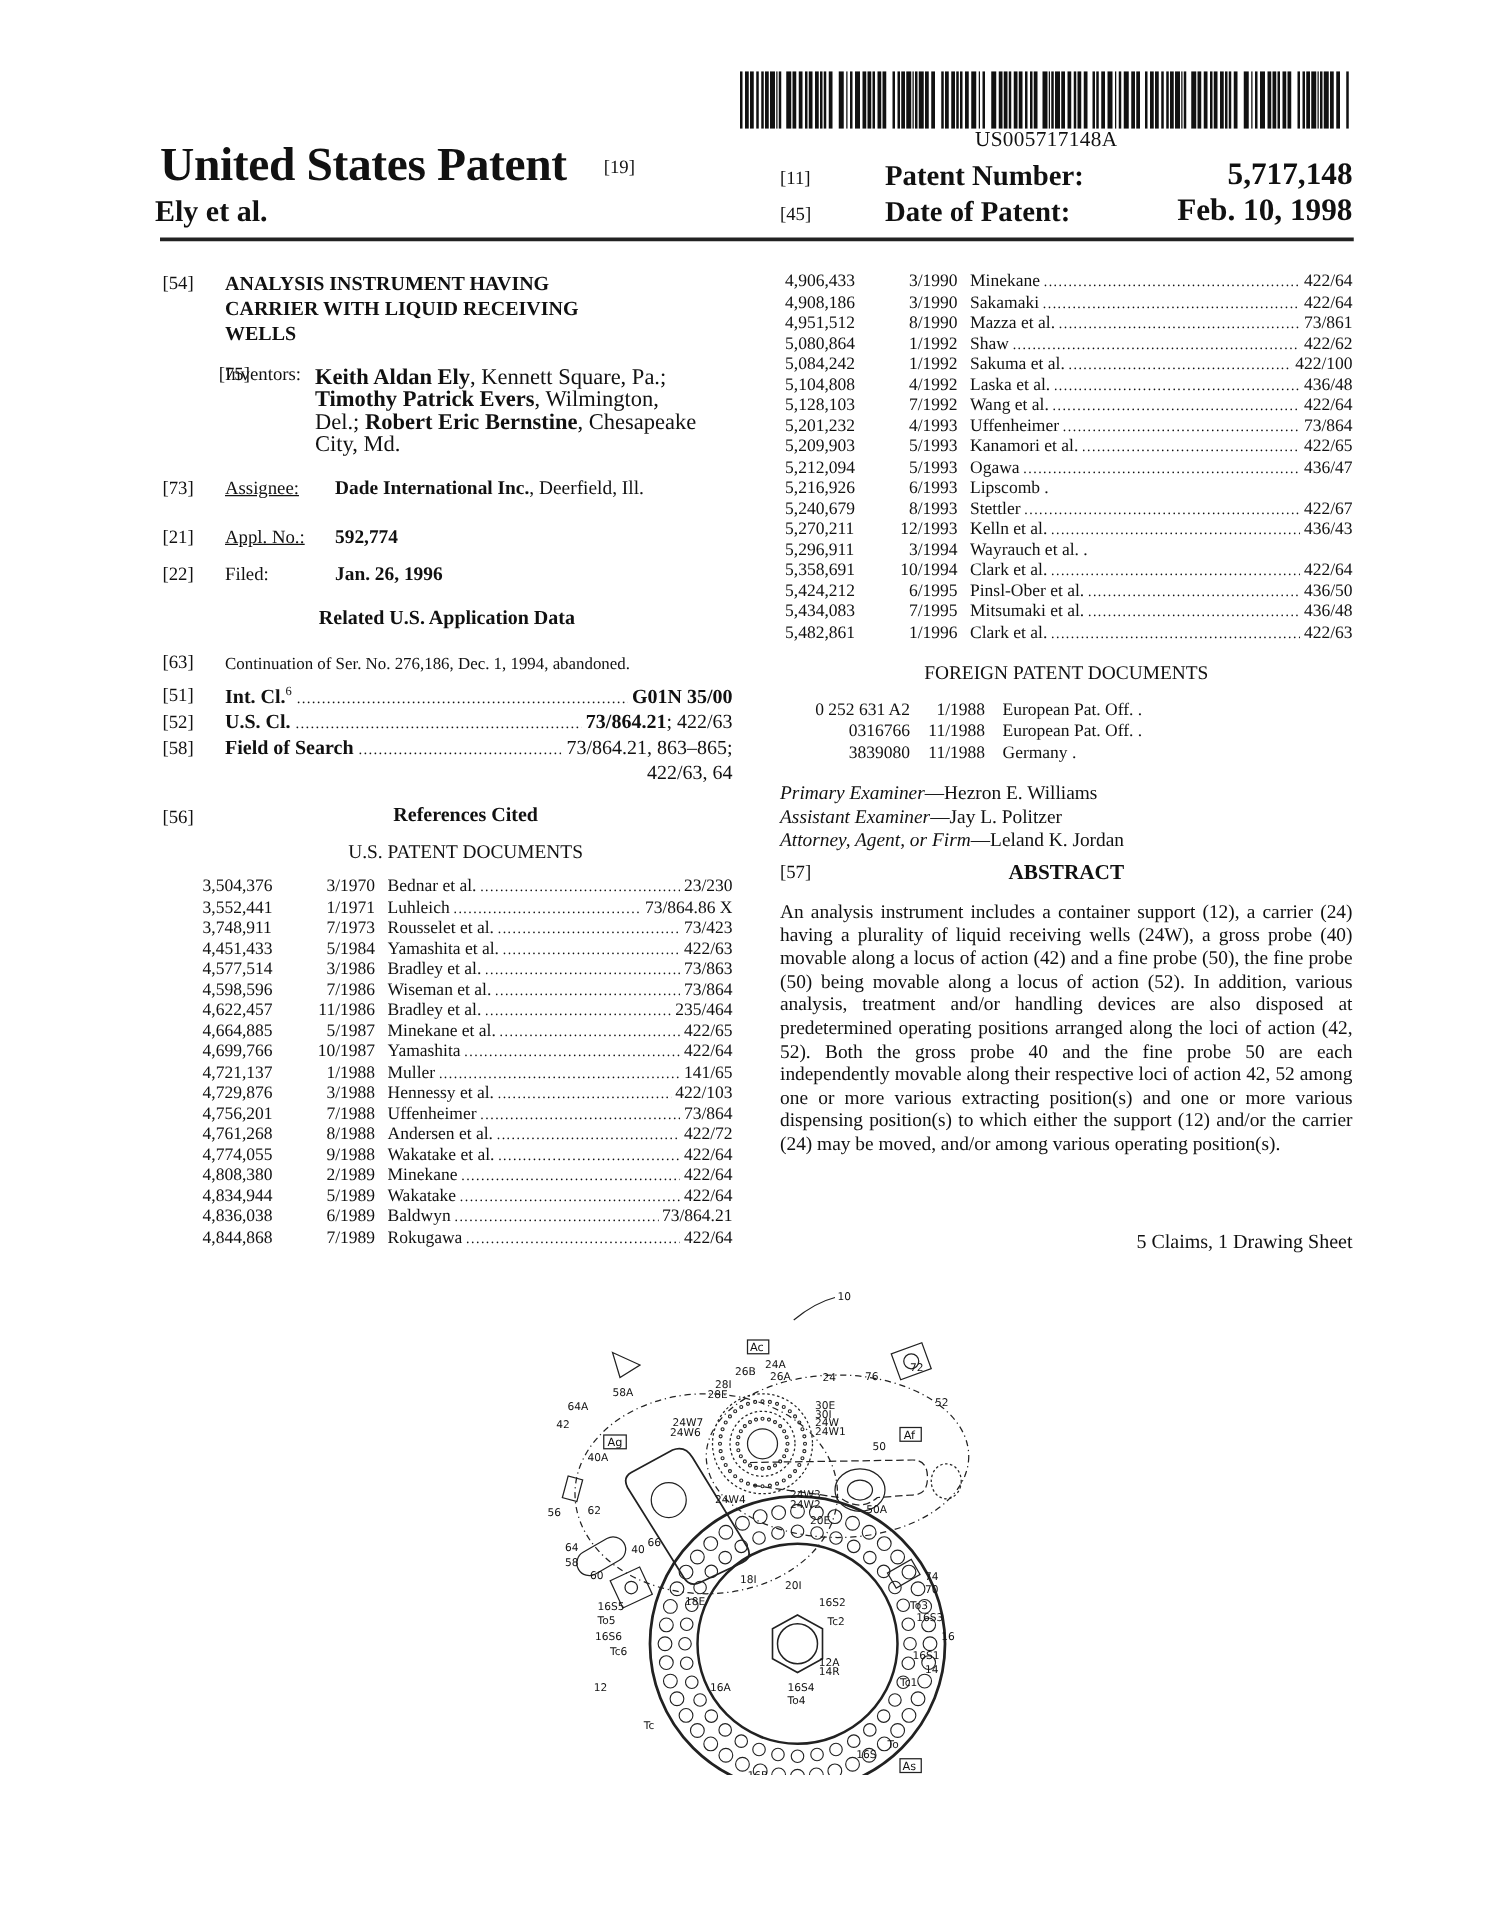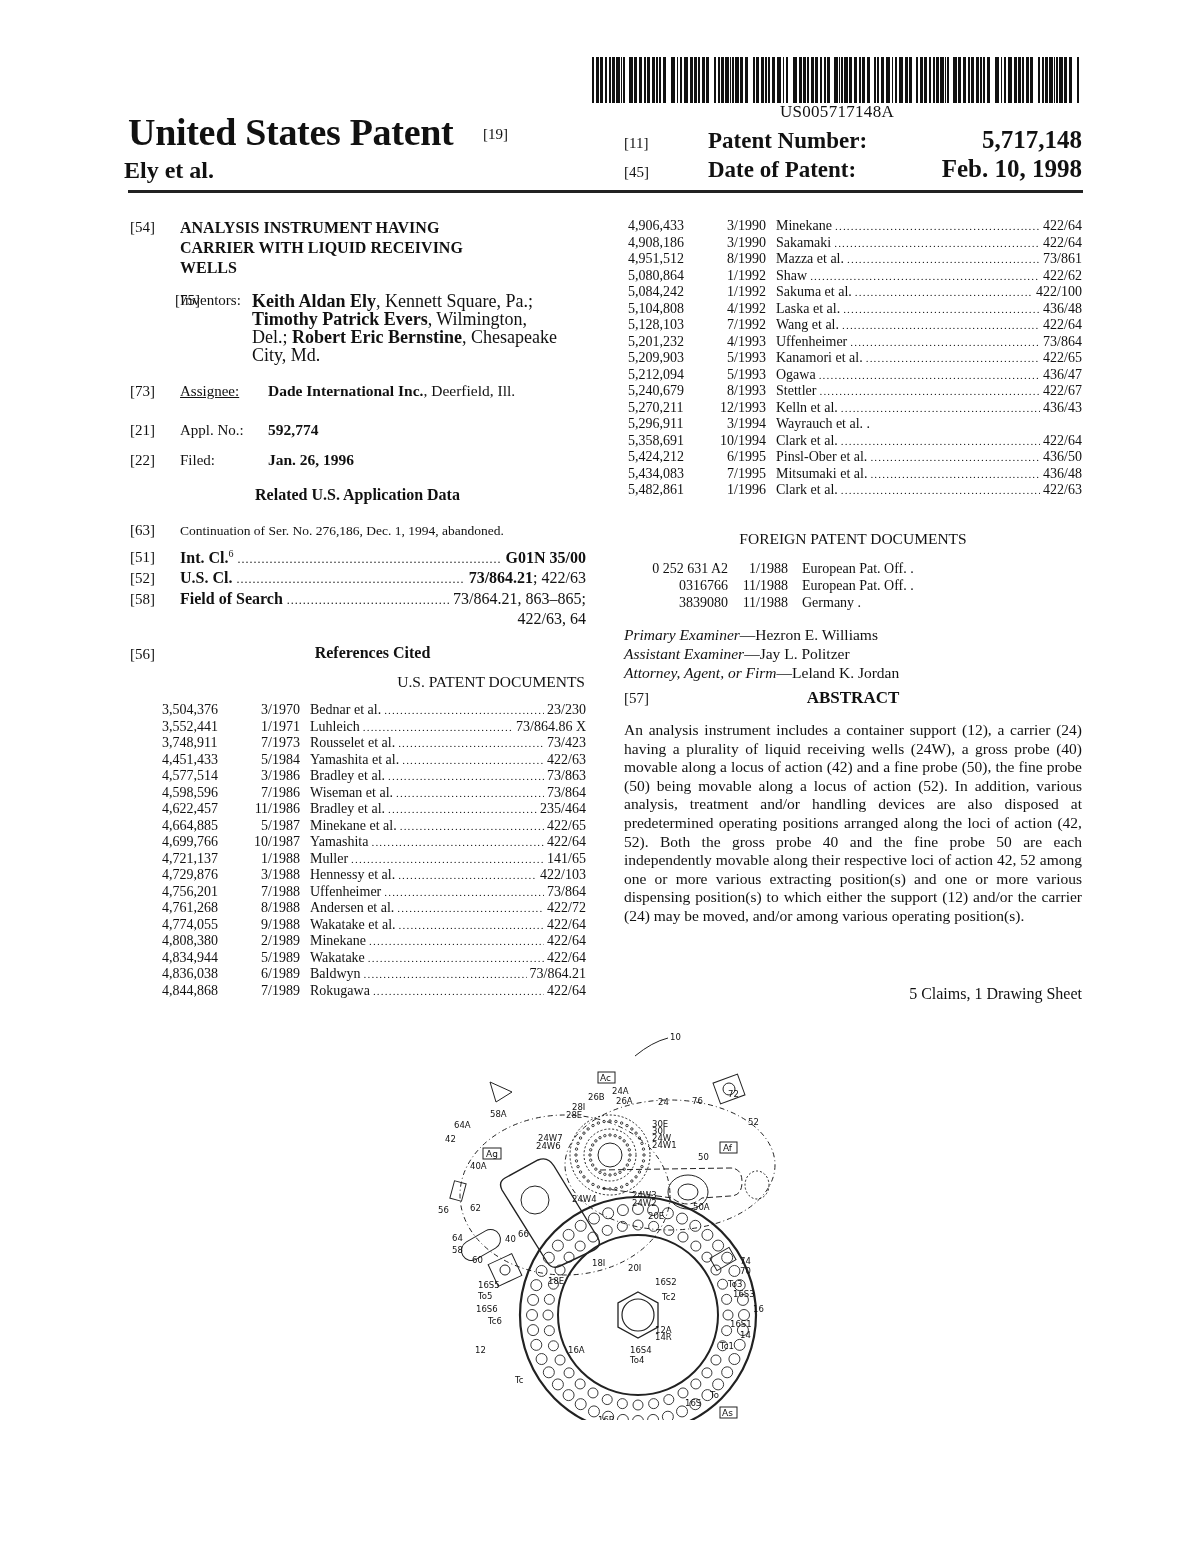--- a/index.html
+++ b/index.html
@@ -197,21 +197,21 @@
   <span class="bold">Robert Eric Bernstine</span><span>, Chesapeake City, Md.</span>
 </div>
 
 <div class="abs code" style="left:130px; top:383px;">[73]</div>
 <div class="abs lbl" style="left:180px; top:383px;text-decoration:underline;">Assignee:</div>
 <div class="abs" style="left:268px; top:382px; font-size:15.5px;">
   <span class="bold">Dade International Inc.</span><span>, Deerfield, Ill.</span>
 </div>
 
 <div class="abs code" style="left:130px; top:422px;">[21]</div>
-<div class="abs lbl" style="left:180px; top:422px;">Appl. No.:</div>
+<div class="abs lbl" style="left:180px; top:422px;text-decoration:underline;">Appl. No.:</div>
 <div class="abs bold" style="left:268px; top:421px; font-size:15.5px;">592,774</div>
 
 <div class="abs code" style="left:130px; top:452px;">[22]</div>
 <div class="abs lbl" style="left:180px; top:452px;">Filed:</div>
 <div class="abs bold" style="left:268px; top:451px; font-size:15.5px;">Jan. 26, 1996</div>
 
 <div class="abs centerhead" style="left:130px; top:486px; width:455px;">Related U.S. Application Data</div>
 
 <div class="abs code" style="left:130px; top:522px;">[63]</div>
 <div class="abs" style="left:180px; top:523px; font-size:13.5px;">Continuation of Ser. No. 276,186, Dec. 1, 1994, abandoned.</div>
@@ -233,21 +233,21 @@
 <div class="abs code" style="left:130px; top:591px;">[58]</div>
 <div class="abs dotrow" style="left:180px; top:590px;">
   <span class="bold">Field of Search</span>
   <span class="dots">........................................................................................</span>
   <span>73/864.21, 863–865;</span>
 </div>
 <div class="abs" style="left:180px; top:610px; width:406px; text-align:right; font-size:16px;">422/63, 64</div>
 
 <div class="abs code" style="left:130px; top:646px;">[56]</div>
 <div class="abs centerhead" style="left:160px; top:644px; width:425px;">References Cited</div>
-<div class="abs" style="left:160px; top:673px; width:425px; text-align:right; font-size:15.5px;">U.S. PATENT DOCUMENTS</div>
+<div class="abs" style="left:160px; top:673px; width:425px; text-align:center; font-size:15.5px;">U.S. PATENT DOCUMENTS</div>
 
 <div id="refs-left" class="abs ref-table" style="left:162px; top:702px; width:424px;">
     <div class="ref-row">
       <span class="ref-num">3,504,376</span>
       <span class="ref-date">3/1970</span>
       <span class="ref-name">
         <span>Bednar et al.</span>
         <span class="dots">........................................................................................................................</span>
       </span>
       <span class="ref-cls">23/230</span>
@@ -490,20 +490,28 @@
       <span class="ref-cls">422/65</span>
     </div>
     <div class="ref-row">
       <span class="ref-num">5,212,094</span>
       <span class="ref-date">5/1993</span>
       <span class="ref-name">
         <span>Ogawa</span>
         <span class="dots">........................................................................................................................</span>
       </span>
       <span class="ref-cls">436/47</span>
+    </div>
+    <div class="ref-row">
+      <span class="ref-num">5,216,926</span>
+      <span class="ref-date">6/1993</span>
+      <span class="ref-name">
+        <span>Lipscomb .</span>
+      </span>
+      <span class="ref-cls"></span>
     </div>
     <div class="ref-row">
       <span class="ref-num">5,240,679</span>
       <span class="ref-date">8/1993</span>
       <span class="ref-name">
         <span>Stettler</span>
         <span class="dots">........................................................................................................................</span>
       </span>
       <span class="ref-cls">422/67</span>
     </div>

